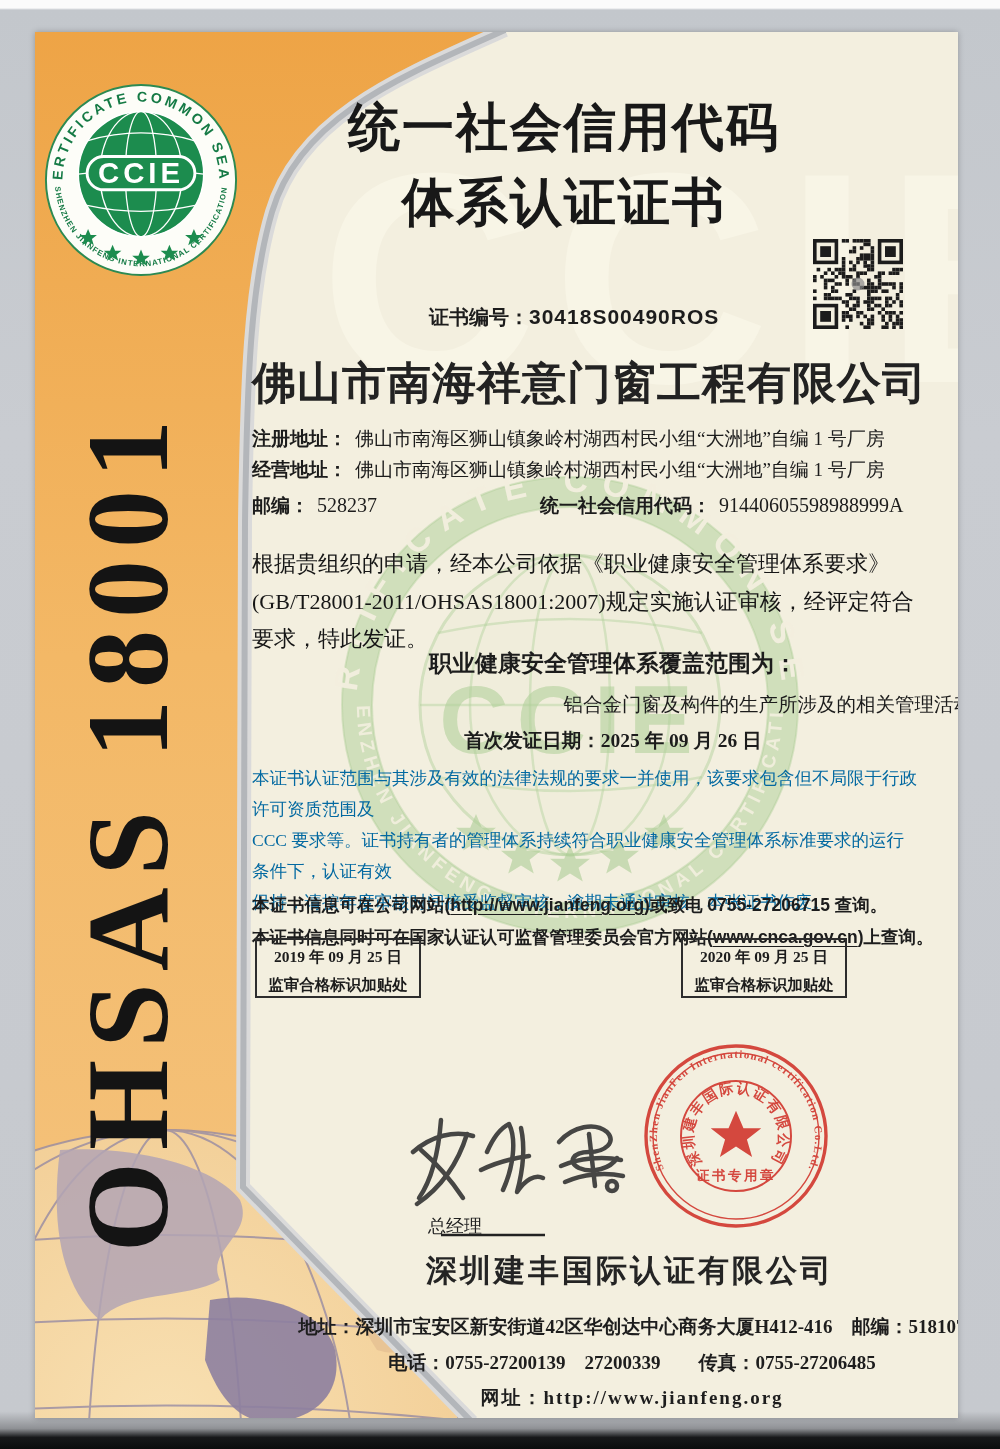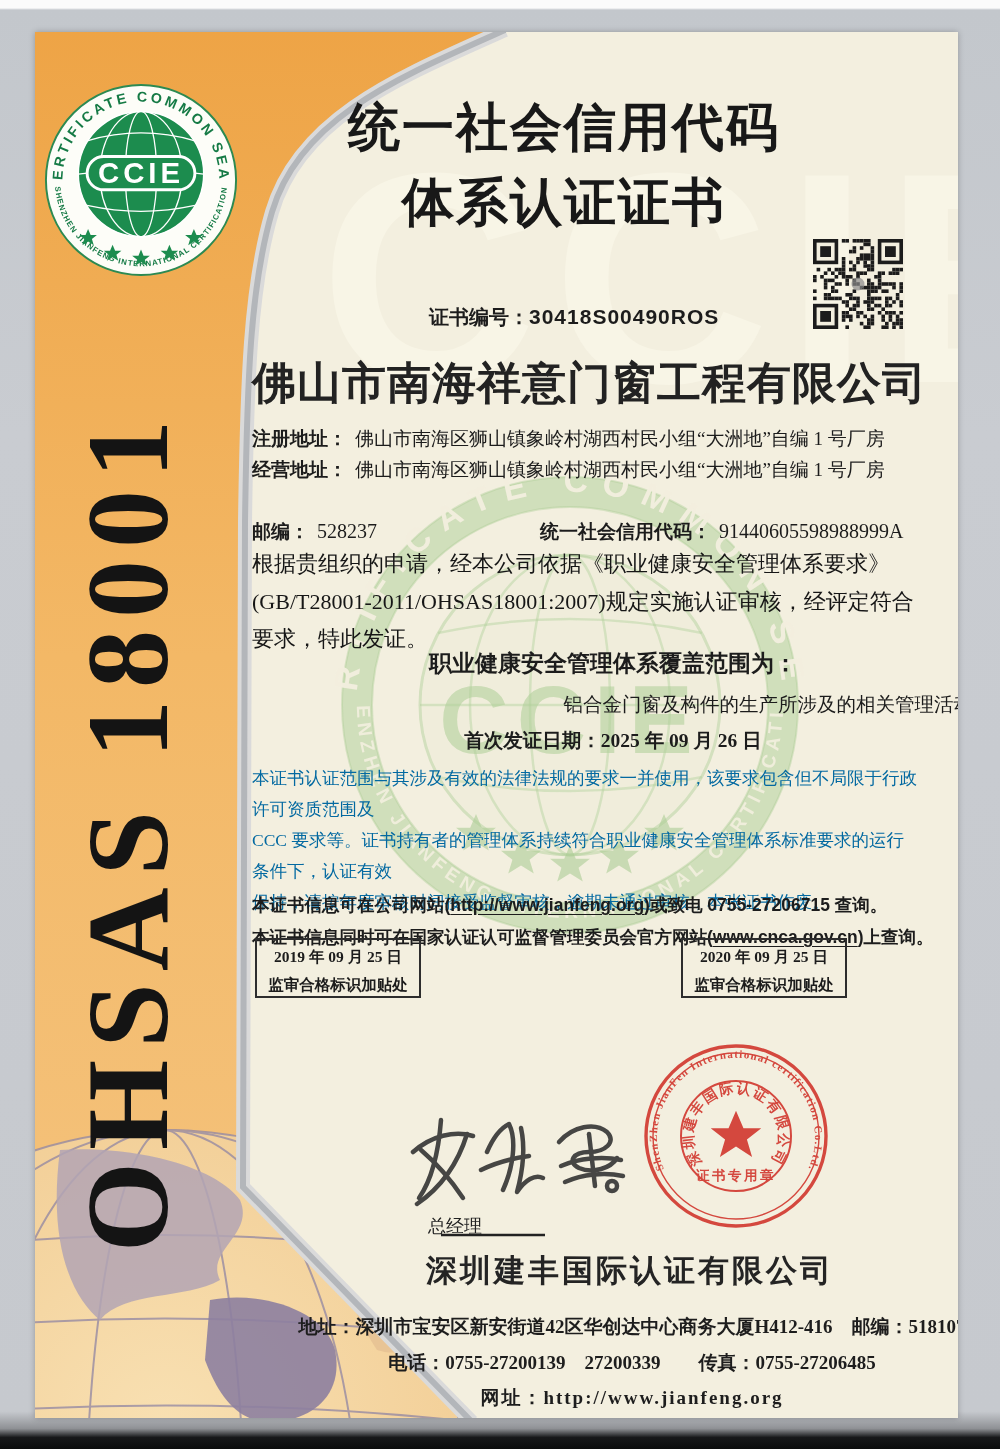--- a/index.html
+++ b/index.html
@@ -369,21 +369,21 @@
       </div>
 
       <div class="abs company">佛山市南海祥意门窗工程有限公司</div>
 
       <div class="abs row" style="top:394px;">
         <span class="lab">注册地址：</span><span>佛山市南海区狮山镇象岭村湖西村民小组“大洲地”自编 1 号厂房</span>
       </div>
       <div class="abs row" style="top:425px;">
         <span class="lab">经营地址：</span><span>佛山市南海区狮山镇象岭村湖西村民小组“大洲地”自编 1 号厂房</span>
       </div>
-      <div class="abs row" style="top:487px;">
+      <div class="abs row" style="top:461px;">
         <span class="lab">邮编：</span><span style="font-size:20px;">528237</span>
         <span class="abs" style="left:288px;">
           <span class="lab">统一社会信用代码：</span><span style="font-size:20px;">91440605598988999A</span>
         </span>
       </div>
 
       <div class="abs decl">
         <div>根据贵组织的申请，经本公司依据《职业健康安全管理体系要求》</div>
         <div>(GB/T28001-2011/OHSAS18001:2007)规定实施认证审核，经评定符合</div>
         <div>要求，特此发证。</div>

